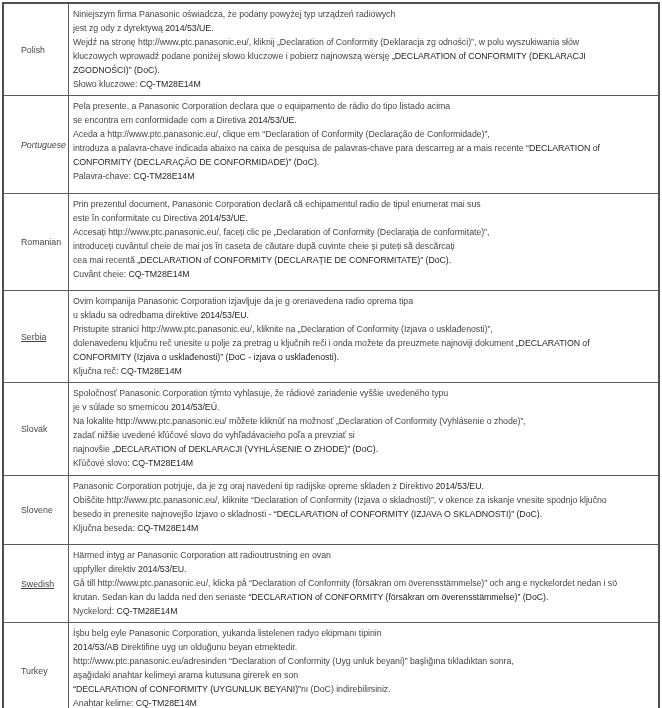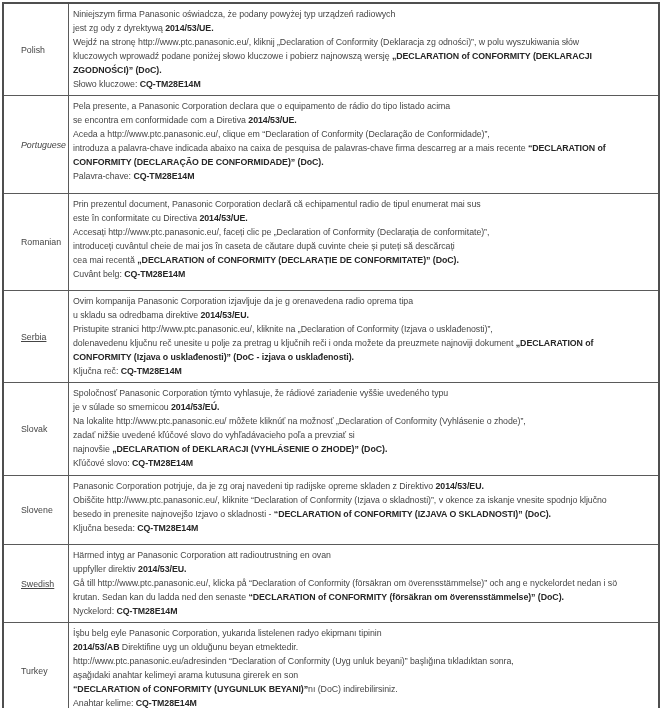--- a/index.html
+++ b/index.html
@@ -27,21 +27,21 @@
     padding:0 1px 0 17px;
   }
   td.text-cell { padding:3px 2px 4px 4px;margin-left:48px; }
   .line {
     font-size:8.8px;
     line-height:14px;
     white-space:nowrap;
     color:#464646;
     letter-spacing:-0.05px;
   }
-  .line b { color:#262626; font-weight:bold; }
+  .line b { color:#262626; font-weight:normal; }
 </style>
 </head>
 <body>
 
 <div class="page">
   <table class="doc-table">
     <tbody>
         <tr>
           <td class="lang-cell" style="height: 89px;">Polish</td>
           <td class="text-cell">
@@ -52,34 +52,34 @@
             <div class="line"><b>ZGODNOŚCI)” (DoC).</b></div>
             <div class="line"><span>Słowo kluczowe: </span><b>CQ-TM28E14M</b></div>
           </td>
         </tr>
         <tr>
           <td class="lang-cell" style="height: 97px; font-style: italic;">Portuguese</td>
           <td class="text-cell">
             <div class="line"><span>Pela presente, a Panasonic Corporation declara que o equipamento de rádio do tipo listado acima</span></div>
             <div class="line"><span>se encontra em conformidade com a Diretiva </span><b>2014/53/UE.</b></div>
             <div class="line"><span>Aceda a http://www.ptc.panasonic.eu/, clique em “Declaration of Conformity (Declaração de Conformidade)”,</span></div>
-            <div class="line"><span>introduza a palavra-chave indicada abaixo na caixa de pesquisa de palavras-chave firma descarreg ar a mais recente </span><b>“DECLARATION of</b></div>
+            <div class="line"><span>introduza a palavra-chave indicada abaixo na caixa de pesquisa de palavras-chave para descarreg ar a mais recente </span><b>“DECLARATION of</b></div>
             <div class="line"><b>CONFORMITY (DECLARAÇÃO DE CONFORMIDADE)” (DoC).</b></div>
             <div class="line"><span>Palavra-chave: </span><b>CQ-TM28E14M</b></div>
           </td>
         </tr>
         <tr>
           <td class="lang-cell" style="height: 96px;">Romanian</td>
           <td class="text-cell">
             <div class="line"><span>Prin prezentul document, Panasonic Corporation declară că echipamentul radio de tipul enumerat mai sus</span></div>
             <div class="line"><span>este în conformitate cu Directiva </span><b>2014/53/UE.</b></div>
             <div class="line"><span>Accesați http://www.ptc.panasonic.eu/, faceți clic pe „Declaration of Conformity (Declarația de conformitate)”,</span></div>
             <div class="line"><span>introduceți cuvântul cheie de mai jos în caseta de căutare după cuvinte cheie și puteți să descărcați</span></div>
             <div class="line"><span>cea mai recentă </span><b>„DECLARATION of CONFORMITY (DECLARAȚIE DE CONFORMITATE)” (DoC).</b></div>
-            <div class="line"><span>Cuvânt belg: </span><b>CQ-TM28E14M</b></div>
+            <div class="line"><span>Cuvânt cheie: </span><b>CQ-TM28E14M</b></div>
           </td>
         </tr>
         <tr>
           <td class="lang-cell" style="height: 88px; text-decoration: underline;">Serbia</td>
           <td class="text-cell">
             <div class="line"><span>Ovim kompanija Panasonic Corporation izjavljuje da je g orenavedena radio oprema tipa</span></div>
             <div class="line"><span>u skladu sa odredbama direktive </span><b>2014/53/EU.</b></div>
             <div class="line"><span>Pristupite stranici http://www.ptc.panasonic.eu/, kliknite na „Declaration of Conformity (Izjava o usklađenosti)”,</span></div>
             <div class="line"><span>dolenavedenu ključnu reč unesite u polje za pretrag u ključnih reči i onda možete da preuzmete najnoviji dokument </span><b>„DECLARATION of</b></div>
             <div class="line"><b>CONFORMITY (Izjava o usklađenosti)” (DoC - izjava o usklađenosti).</b></div>

